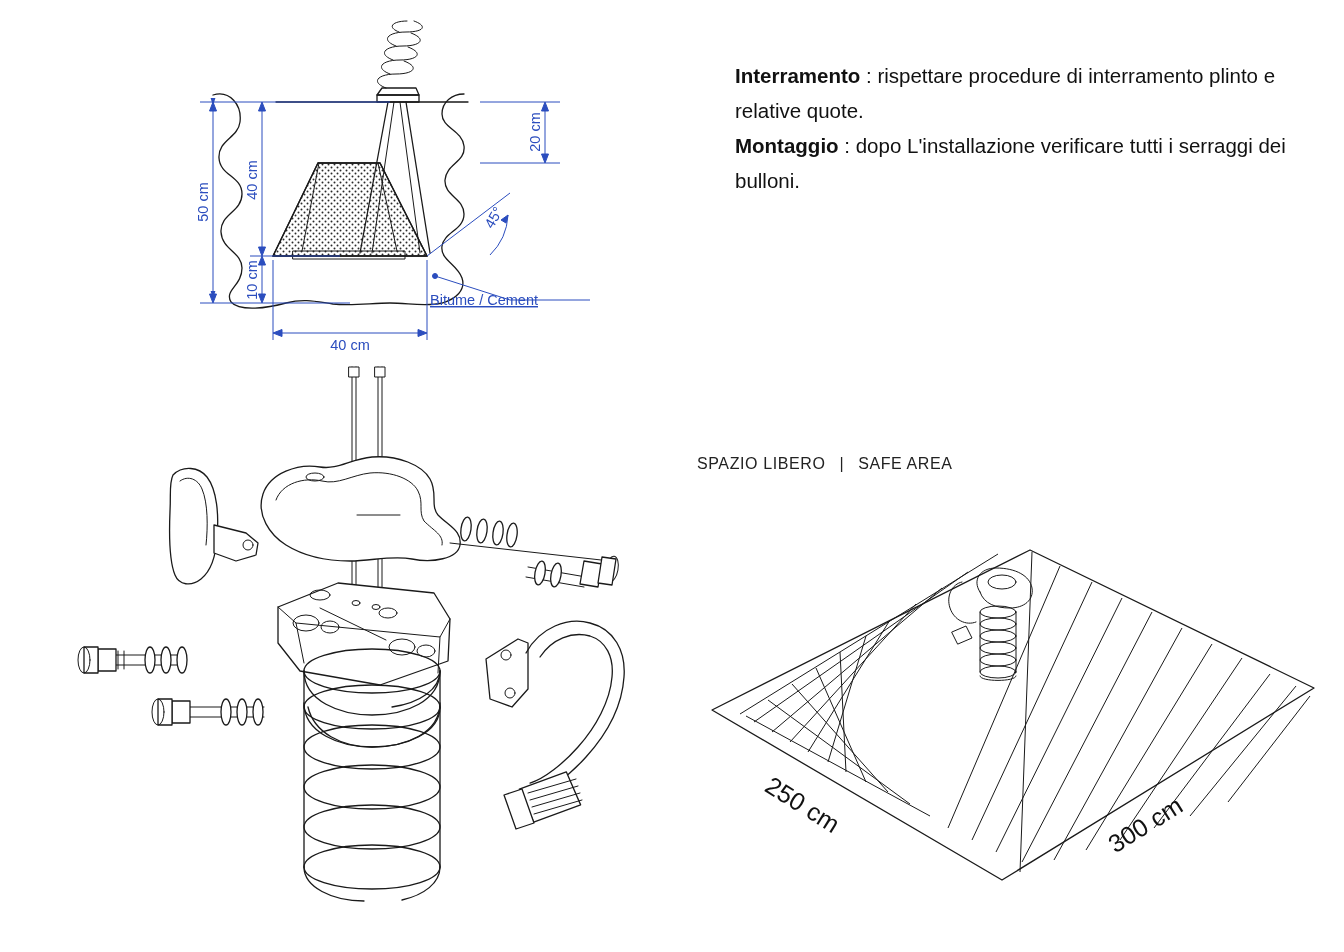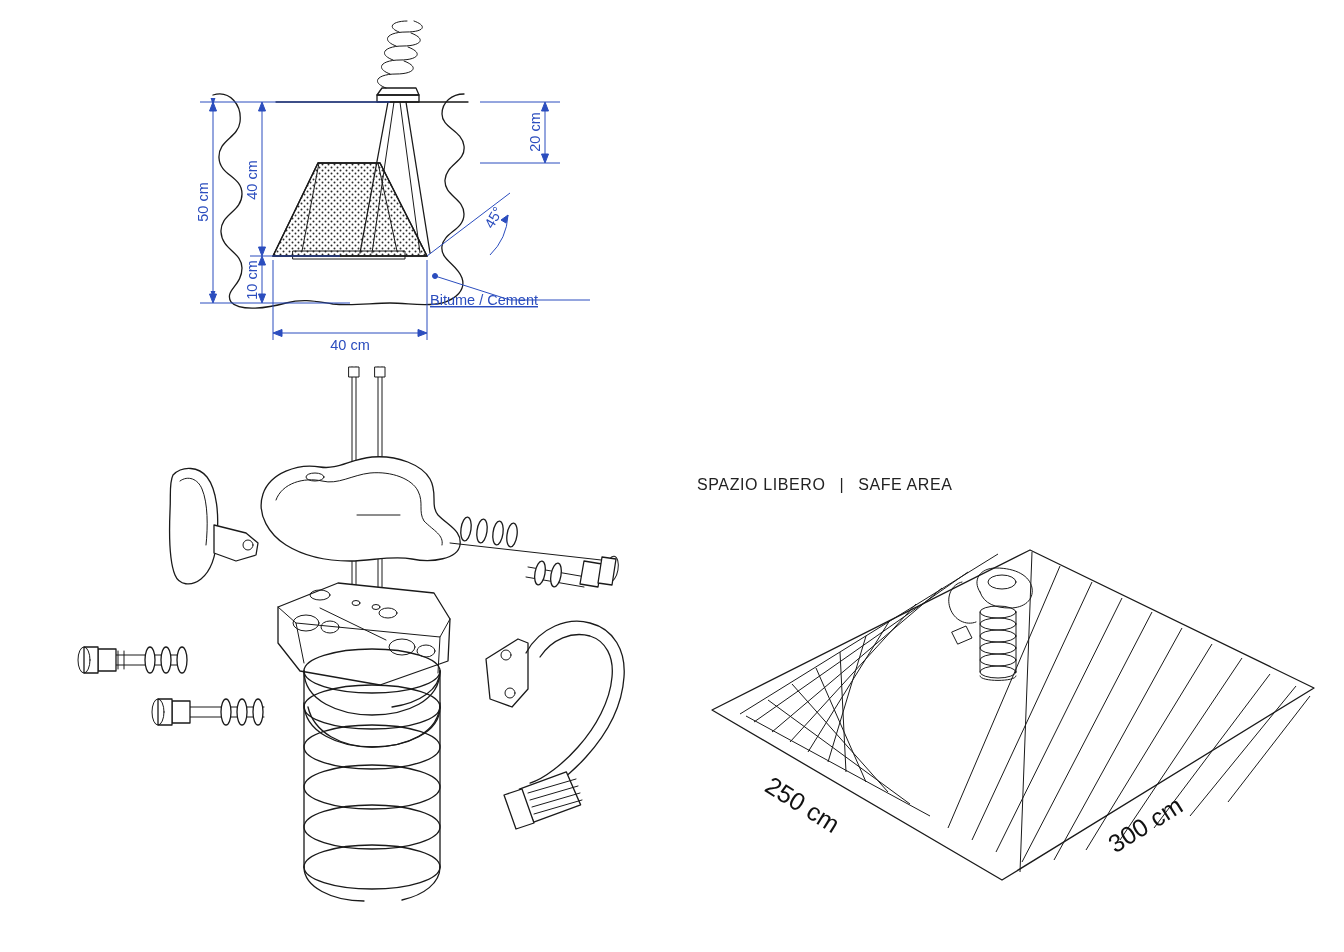--- a/index.html
+++ b/index.html
@@ -13,41 +13,47 @@
   }
   .page{position:absolute;left:0;top:0;width:1344px;height:952px;}
   .abs{position:absolute;}
 
   
   #notes{left:735px;top:58px;width:560px;font-size:20.5px;line-height:35px;color:#111;}
   #notes p{margin:0 0 0 0;}
   #notes .lbl{font-weight:bold;}
 
   
-  #safe-caption{left:697px;top:476px;font-size:16px;letter-spacing:.6px;color:#222;}
+  #safe-caption{left:697px;top:455px;font-size:16px;letter-spacing:.6px;color:#222;}
   #safe-caption .sep{display:inline-block;margin:0 14px;}
 
   
   svg{display:block;overflow:visible;}
   .ln{fill:none;stroke:#1a1a1a;stroke-width:1.3;stroke-linecap:round;stroke-linejoin:round;}
   .ln-thin{fill:none;stroke:#1a1a1a;stroke-width:1;stroke-linecap:round;stroke-linejoin:round;}
   .ln-b{fill:none;stroke:#2b4dbe;stroke-width:1;}
   .fill-w{fill:#ffffff;stroke:#1a1a1a;stroke-width:1.3;stroke-linejoin:round;}
   .fill-dot{fill:url(#dots);stroke:#1a1a1a;stroke-width:1.3;}
   .hatch{fill:none;stroke:#1a1a1a;stroke-width:1;}
   .bluetext{fill:#2b4dbe;font-size:14.5px;font-family:"Liberation Sans",sans-serif;}
   .bluelink{fill:#2b4dbe;font-size:14.5px;font-family:"Liberation Sans",sans-serif;text-decoration:underline;}
   .dimtext-rot{font-size:14.5px;fill:#2b4dbe;font-family:"Liberation Sans",sans-serif;}
 </style>
 </head>
 <body>
 
 <div class="page">
 
   <div class="abs" id="notes">
+    <p>
+      <span class="lbl">Interramento</span><span> : rispettare procedure di interramento plinto e relative quote.</span>
+    </p>
+    <p>
+      <span class="lbl">Montaggio</span><span> : dopo L'installazione verificare tutti i serraggi dei bulloni.</span>
+    </p>
   </div>
 
   <div class="abs" id="safe-caption">
     <span>SPAZIO LIBERO</span><span class="sep">|</span><span>SAFE AREA</span>
   </div>
 
   <div class="abs" style="left:90px;top:10px;width:560px;height:350px;">
     <svg width="560" height="350" viewBox="0 0 560 350">
       <defs>
         <pattern id="dots" width="6" height="6" patternUnits="userSpaceOnUse">

